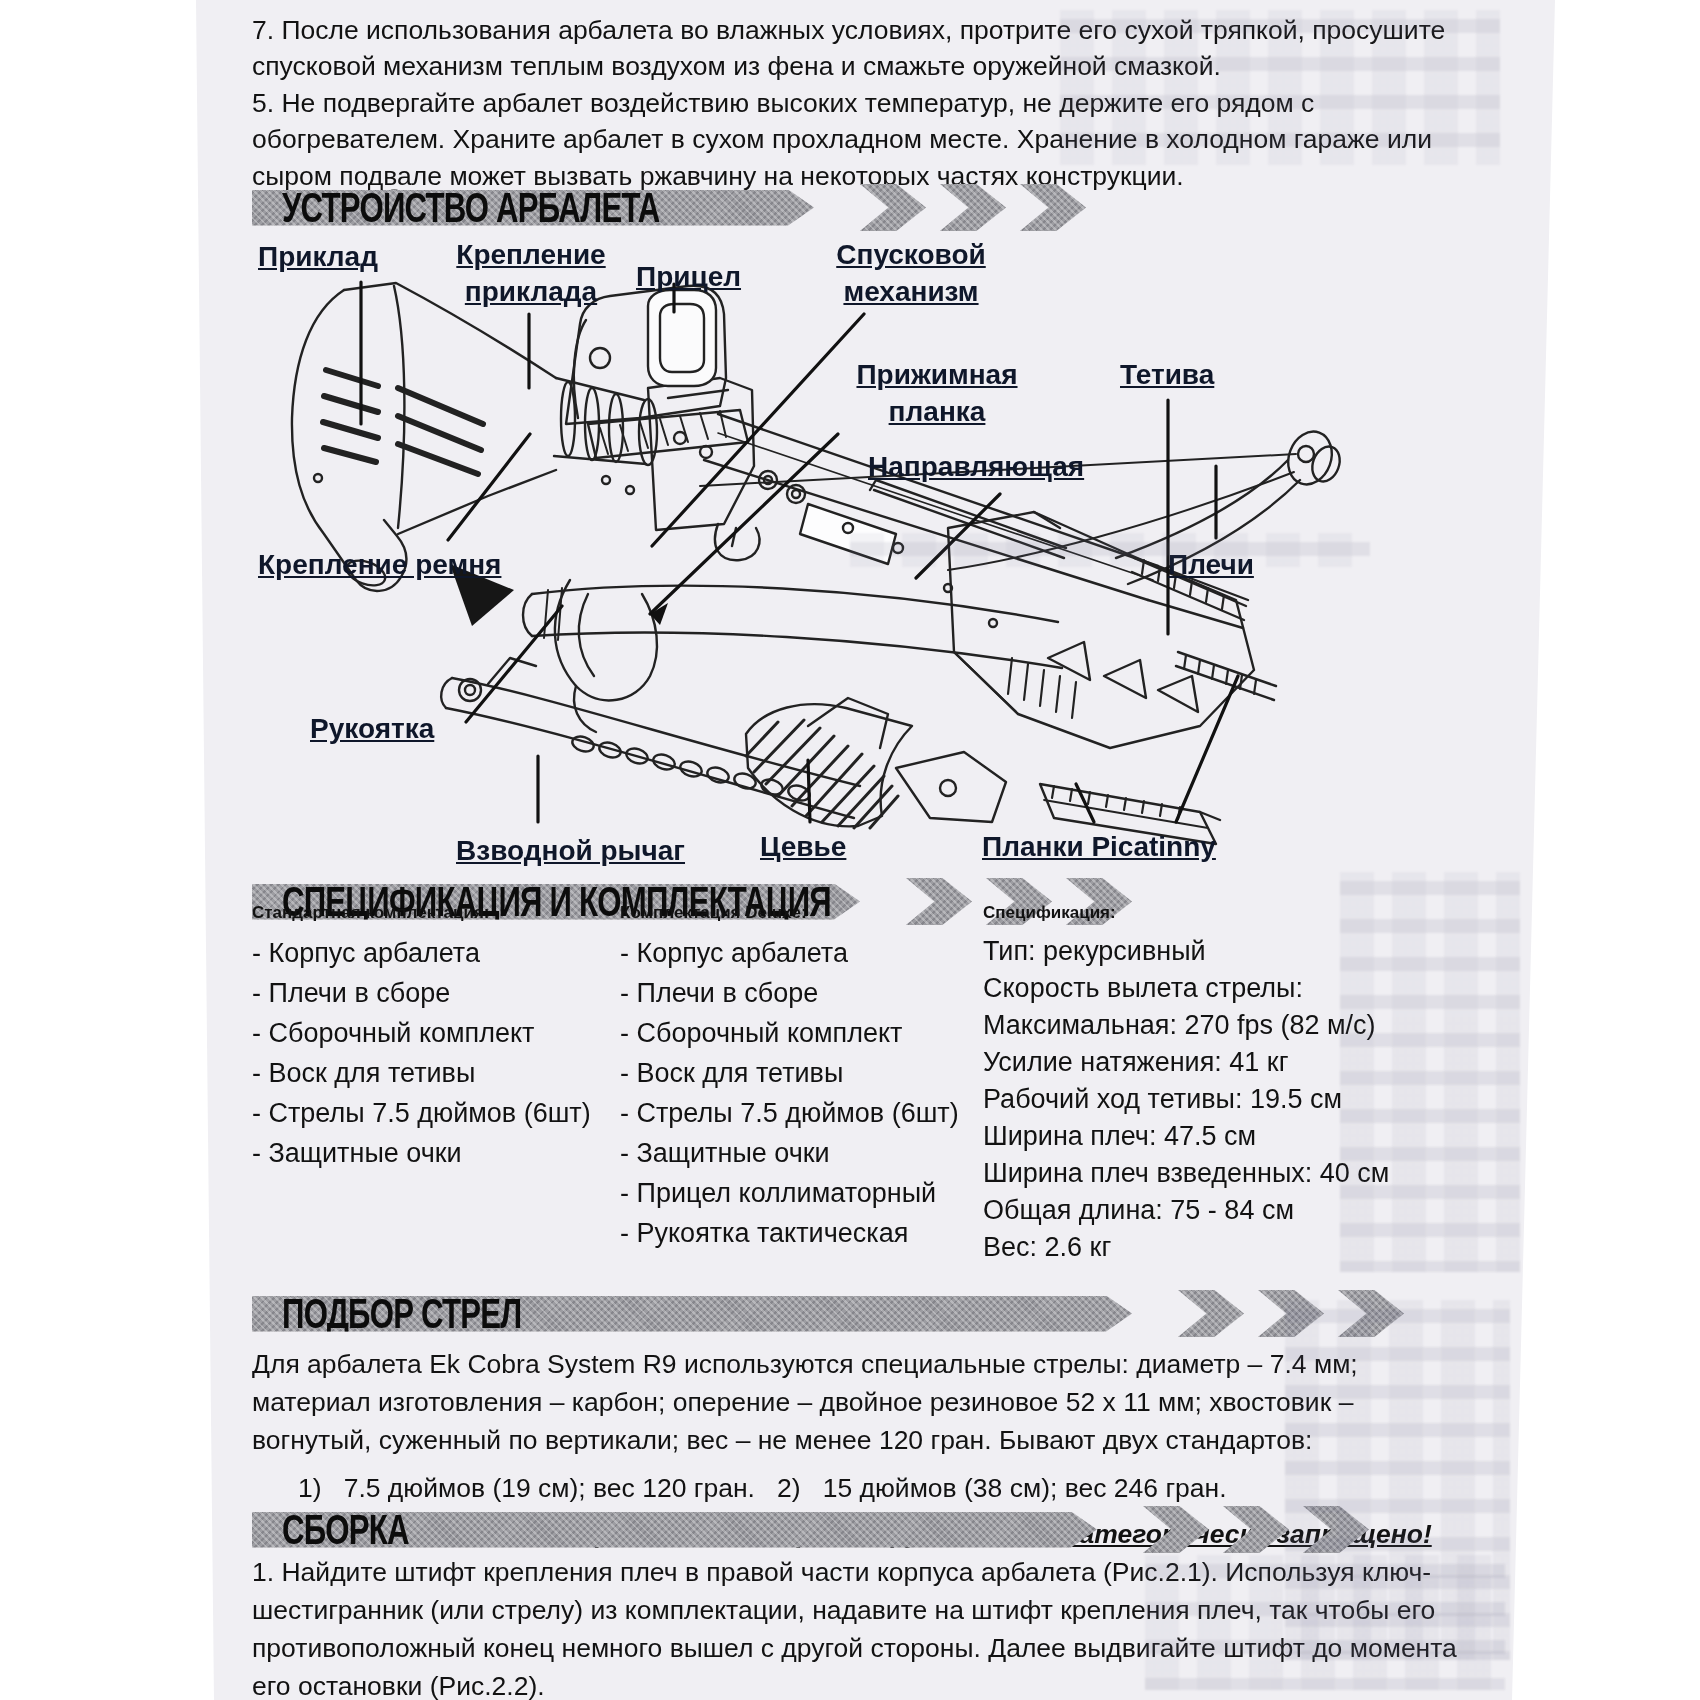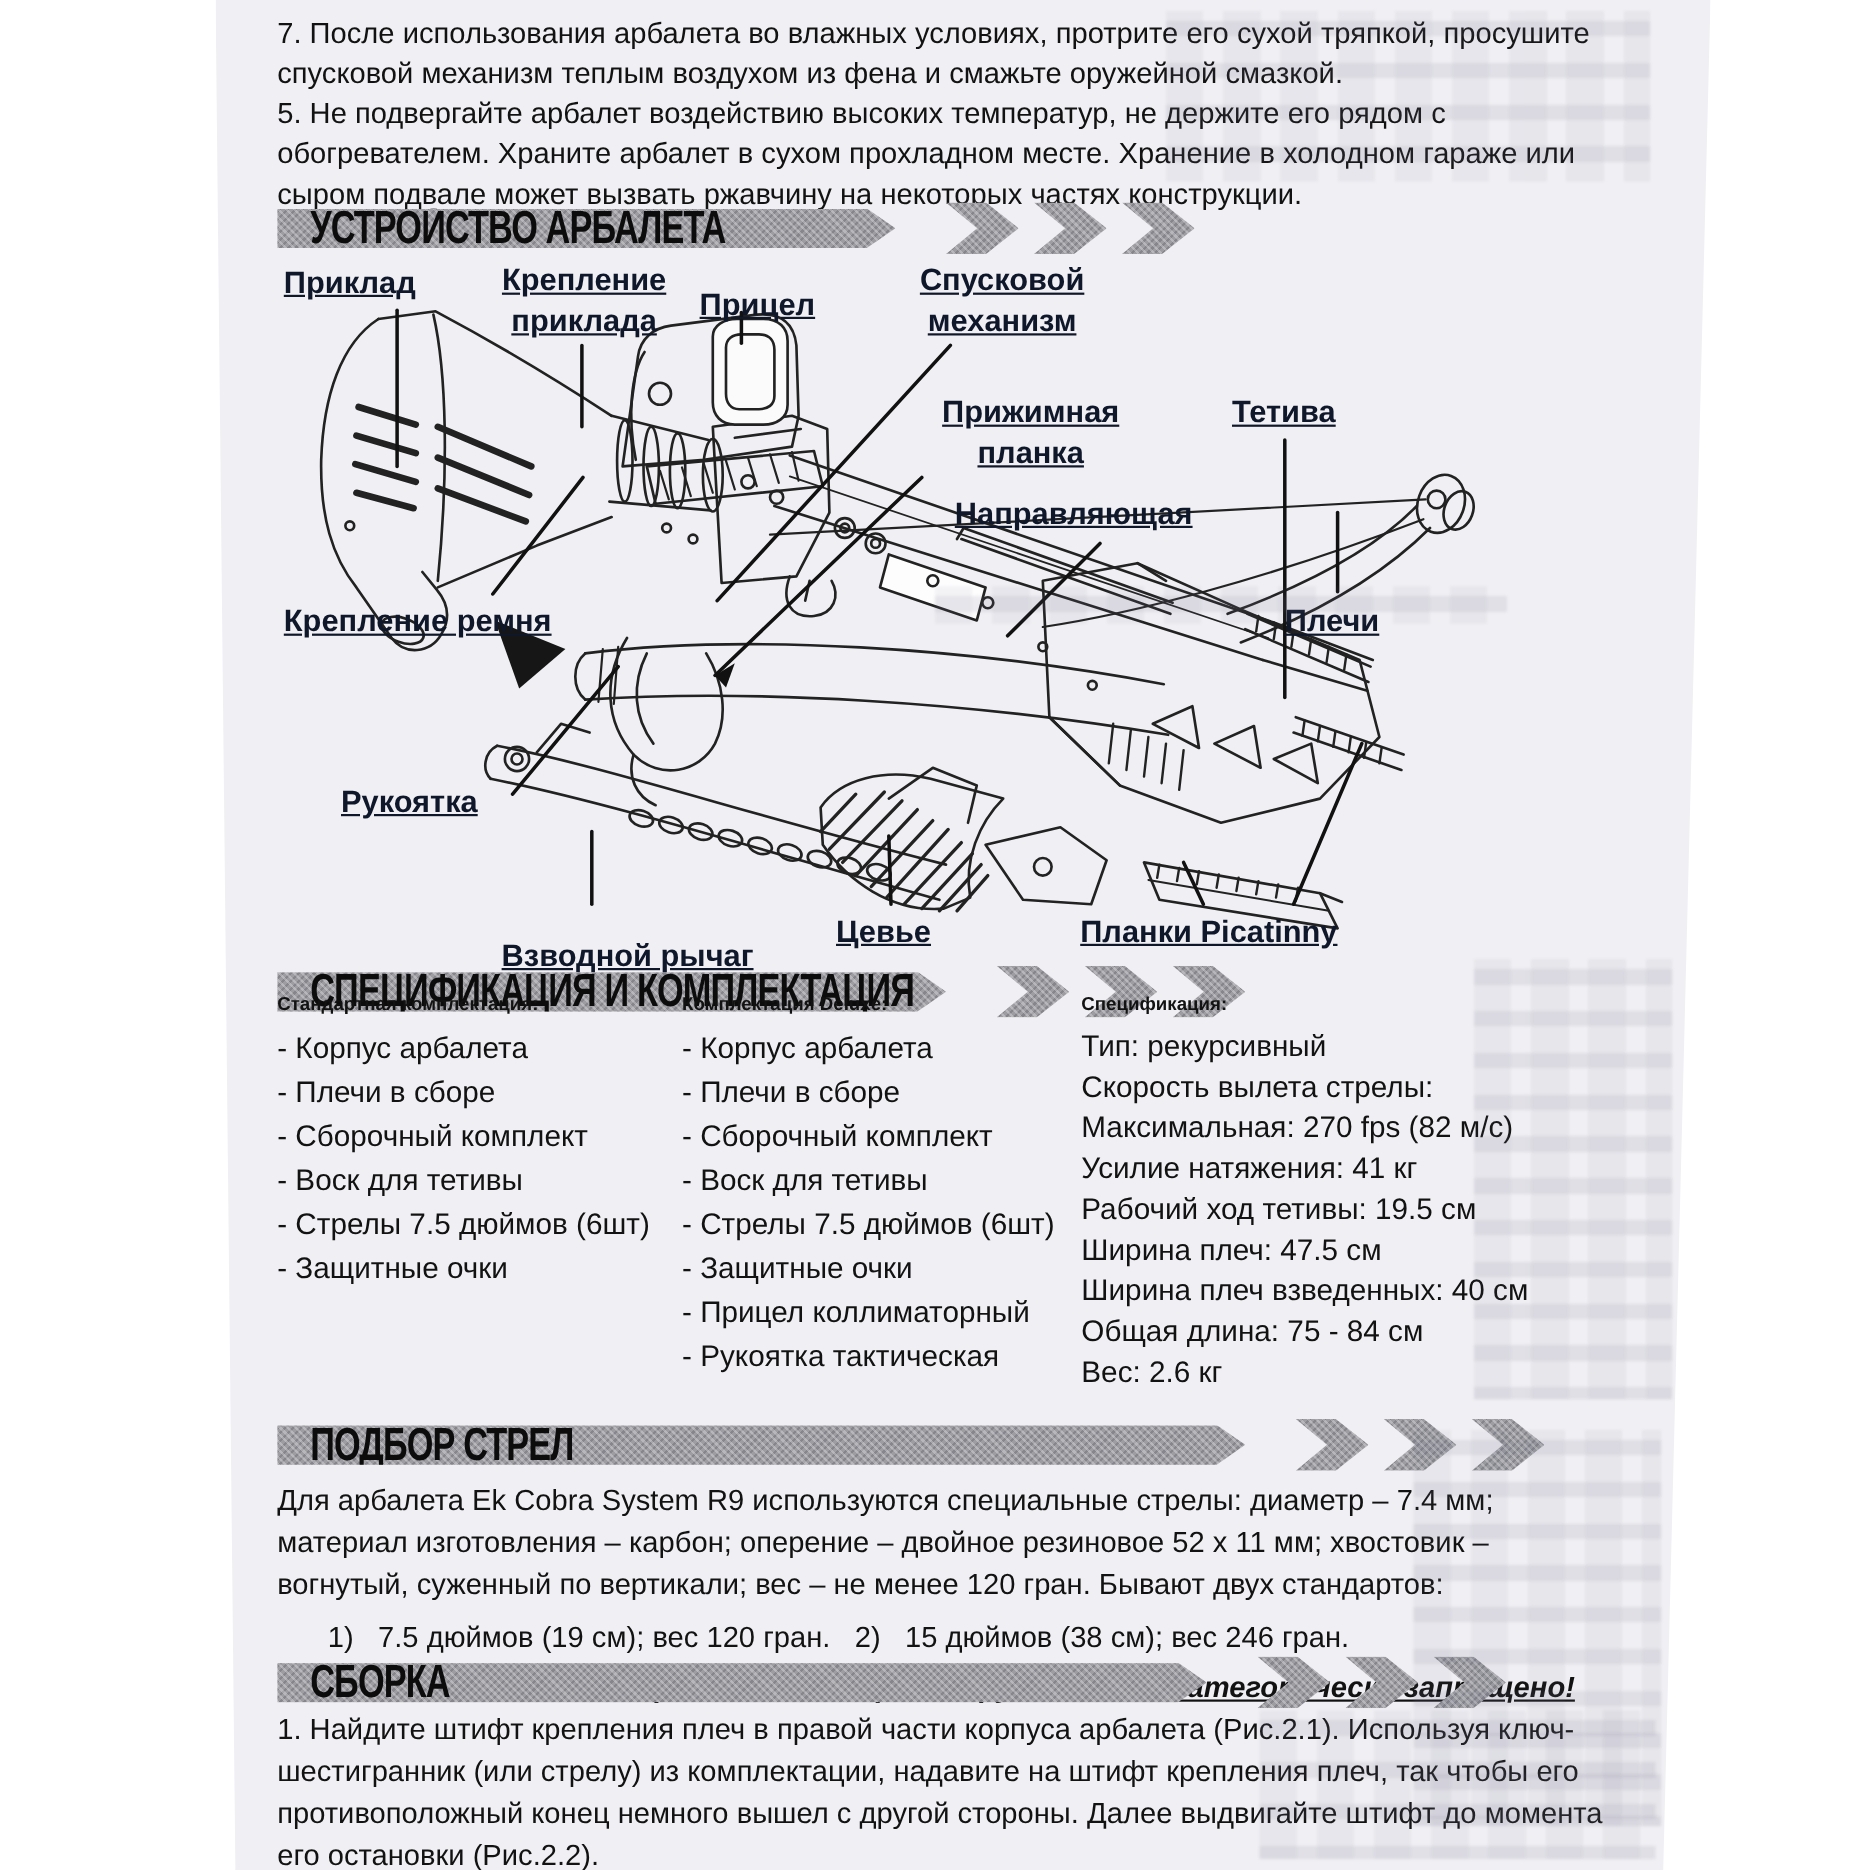--- a/index.html
+++ b/index.html
@@ -222,21 +222,21 @@
     <div class="dlabel nowrap" style="left:10px;top:10px;">Приклад</div>
     <div class="dlabel" style="left:176px;top:8px;width:214px;">Крепление приклада</div>
     <div class="dlabel nowrap" style="left:388px;top:10px;margin-top:20px;">Прицел</div>
     <div class="dlabel" style="left:560px;top:8px;width:206px;">Спусковой механизм</div>
     <div class="dlabel" style="left:582px;top:128px;width:214px;">Прижимная планка</div>
     <div class="dlabel nowrap" style="left:872px;top:128px;">Тетива</div>
     <div class="dlabel nowrap" style="left:620px;top:220px;">Направляющая</div>
     <div class="dlabel nowrap" style="left:920px;top:318px;">Плечи</div>
     <div class="dlabel nowrap" style="left:10px;top:318px;">Крепление ремня</div>
     <div class="dlabel nowrap" style="left:62px;top:482px;">Рукоятка</div>
-    <div class="dlabel nowrap" style="left:208px;top:622px;">Взводной рычаг</div>
+    <div class="dlabel nowrap" style="left:208px;top:604px;">Взводной рычаг</div>
     <div class="dlabel nowrap" style="left:512px;top:600px;">Цевье</div>
     <div class="dlabel nowrap" style="left:734px;top:600px;">Планки Picatinny</div>
   </div>
 
   <div class="banner" style="top:878px;">
     <div class="bar" style="width:608px;">
       <span class="bttl">СПЕЦИФИКАЦИЯ И КОМПЛЕКТАЦИЯ</span>
     </div>
     <span class="chev first"></span>
     <span class="chev"></span>

